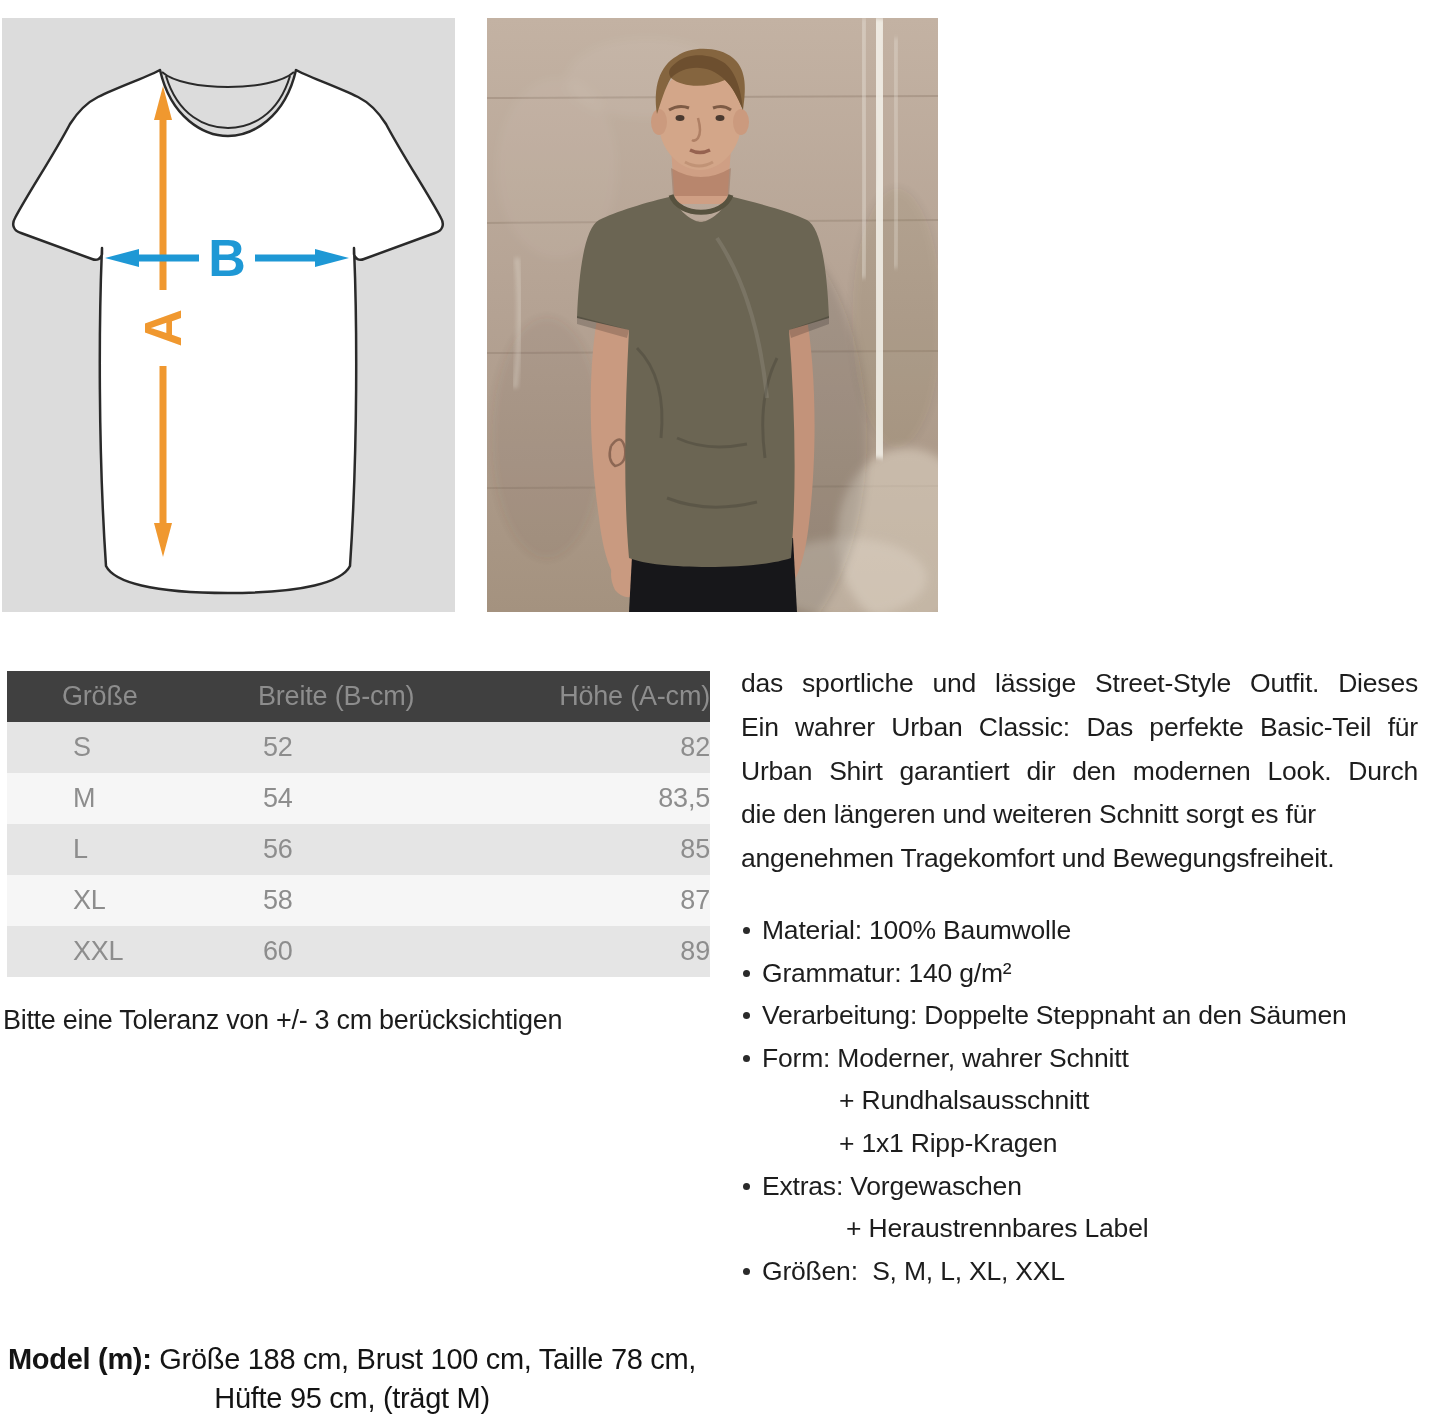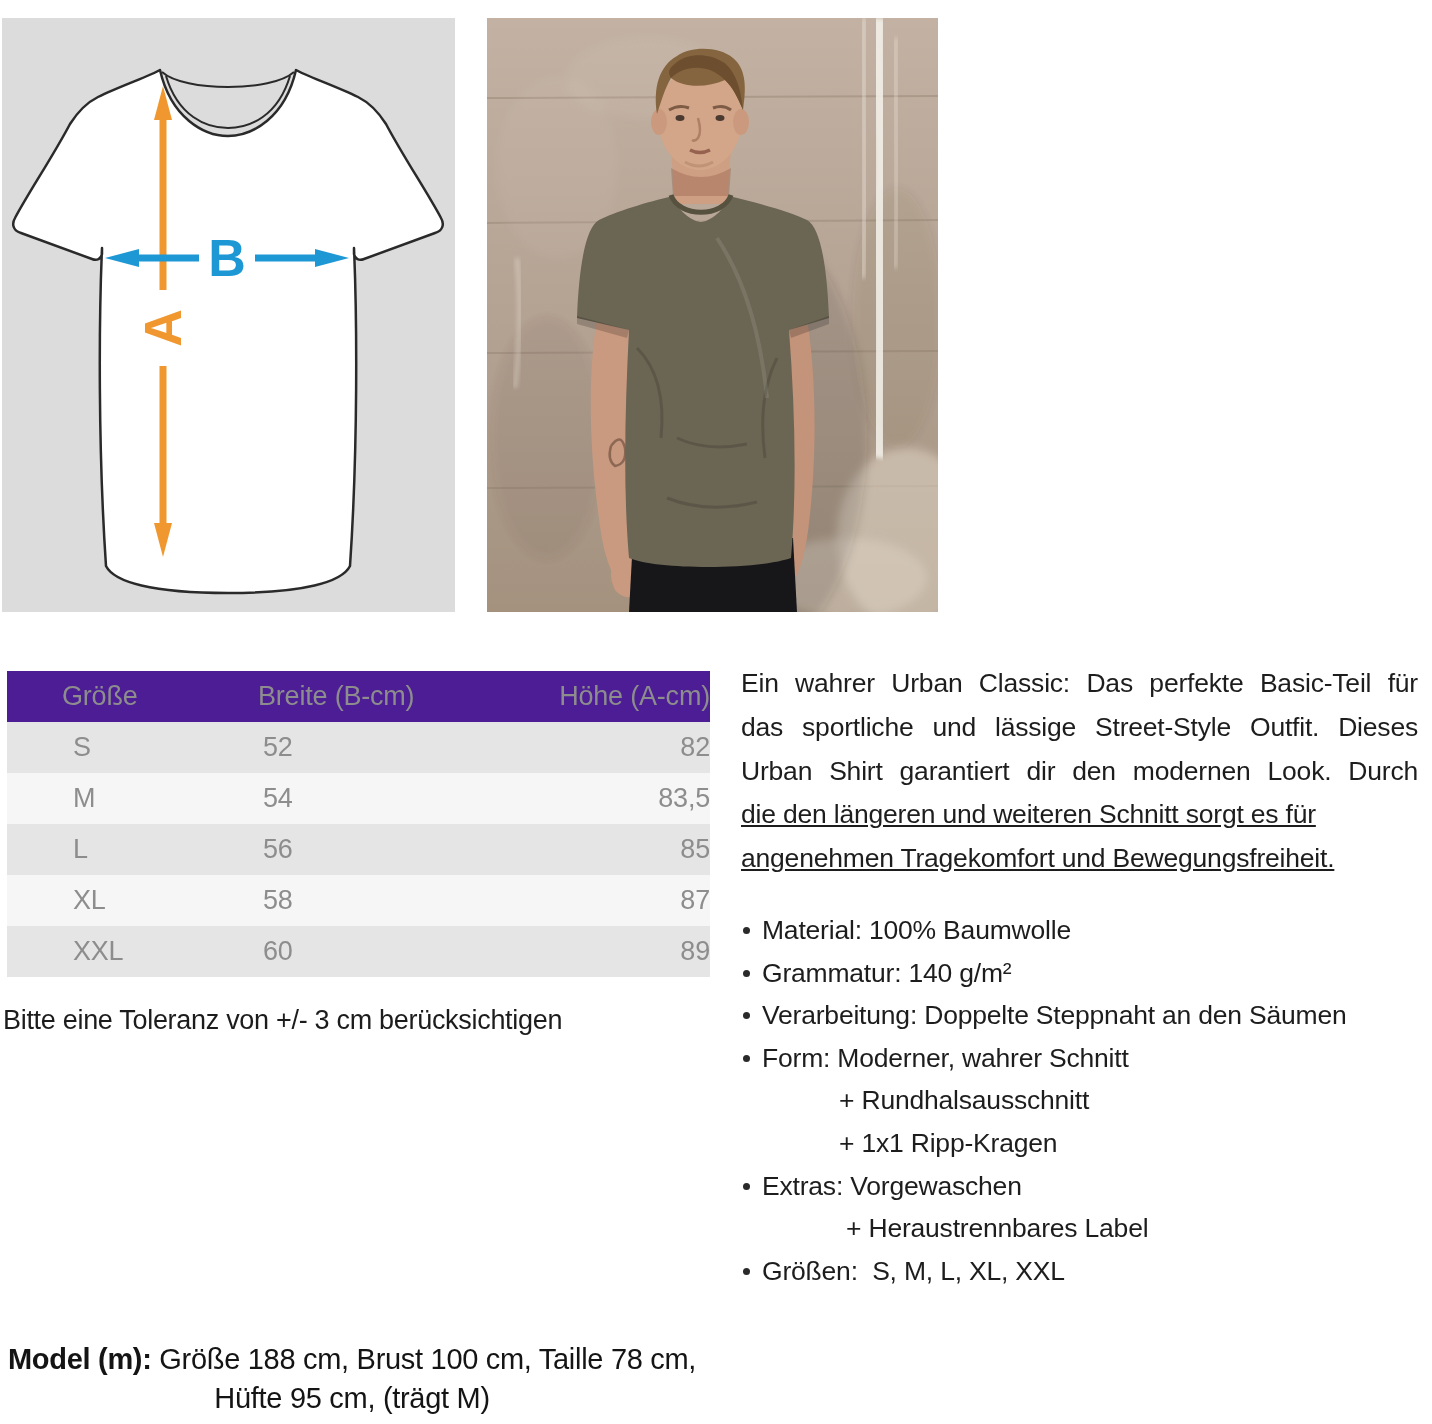--- a/index.html
+++ b/index.html
@@ -9,37 +9,37 @@
   }
   
   #size-diagram{position:absolute;left:2px;top:18px;width:453px;height:594px;background:#dcdcdc;}
   #size-diagram svg{display:block;}
   
   #model-photo{position:absolute;left:487px;top:18px;width:451px;height:594px;}
   #model-photo svg{display:block;}
   
   #size-table{position:absolute;left:7px;top:671px;width:703px;font-size:27px;color:#8d8d8d;letter-spacing:-0.2px;}
   .trow{display:flex;height:51px;align-items:center;}
-  .trow.head{background:#4c1d95;}
+  .trow.head{background:#404040;}
   .trow.dark{background:#e5e5e5;}
   .trow.light{background:#f6f6f6;}
   .tc{box-sizing:border-box;}
   .c1{width:251px;}
   .c2{width:261px;}
   .c3{flex:1;text-align:right;}
   .head .c1{padding-left:55px;}
   .data .c1{padding-left:66px;}
   .data .c2{padding-left:5px;}
   .data .c3{padding-left:8px;}
   
   #tolerance-note{position:absolute;left:3px;top:1005px;font-size:27px;color:#1c1c1c;letter-spacing:-0.3px;}
   
   #description{position:absolute;left:741px;top:662px;width:677px;font-size:26.5px;color:#1d1d1d;letter-spacing:-0.2px;}
   .dline{line-height:43.75px;text-align:justify;text-align-last:justify;}
-  .dline.plain{text-align:center;text-align-last:left;text-decoration:underline;}
+  .dline.plain{text-align:center;text-align-last:left;}
   
   #feature-list{position:absolute;left:741px;top:909px;width:690px;font-size:26.5px;color:#1d1d1d;letter-spacing:-0.2px;}
   .bitem{position:relative;line-height:42.6px;padding-left:21px;white-space:pre-wrap;}
   .bitem.bullet::before{content:"";position:absolute;left:2px;top:18px;width:7px;height:7px;border-radius:50%;background:#2a2a2a;}
   .bitem.plus{padding-left:98px;}
   .bitem.plus2{padding-left:105px;}
   
   #model-note{position:absolute;left:8px;top:1340px;font-size:29px;line-height:39px;color:#141414;letter-spacing:-0.3px;text-align:center;}
   #model-note b{font-weight:700;}
 </style>
@@ -232,22 +232,22 @@
   <div class="trow data dark">
     <div class="tc c1">XXL</div>
     <div class="tc c2">60</div>
     <div class="tc c3">89</div>
   </div>
 </div>
 
 <div id="tolerance-note">Bitte eine Toleranz von +/- 3 cm berücksichtigen</div>
 
 <div id="description">
+  <div class="dline">das sportliche und lässige Street-Style Outfit. Dieses</div>
   <div class="dline">Ein wahrer Urban Classic: Das perfekte Basic-Teil für</div>
-  <div class="dline">das sportliche und lässige Street-Style Outfit. Dieses</div>
   <div class="dline">Urban Shirt garantiert dir den modernen Look. Durch</div>
   <div class="dline plain">die den längeren und weiteren Schnitt sorgt es für</div>
   <div class="dline plain">angenehmen Tragekomfort und Bewegungsfreiheit.</div>
 </div>
 
 <div id="feature-list">
   <div class="bitem bullet">Material: 100% Baumwolle</div>
   <div class="bitem bullet">Grammatur: 140 g/m²</div>
   <div class="bitem bullet">Verarbeitung: Doppelte Steppnaht an den Säumen</div>
   <div class="bitem bullet">Form: Moderner, wahrer Schnitt</div>

